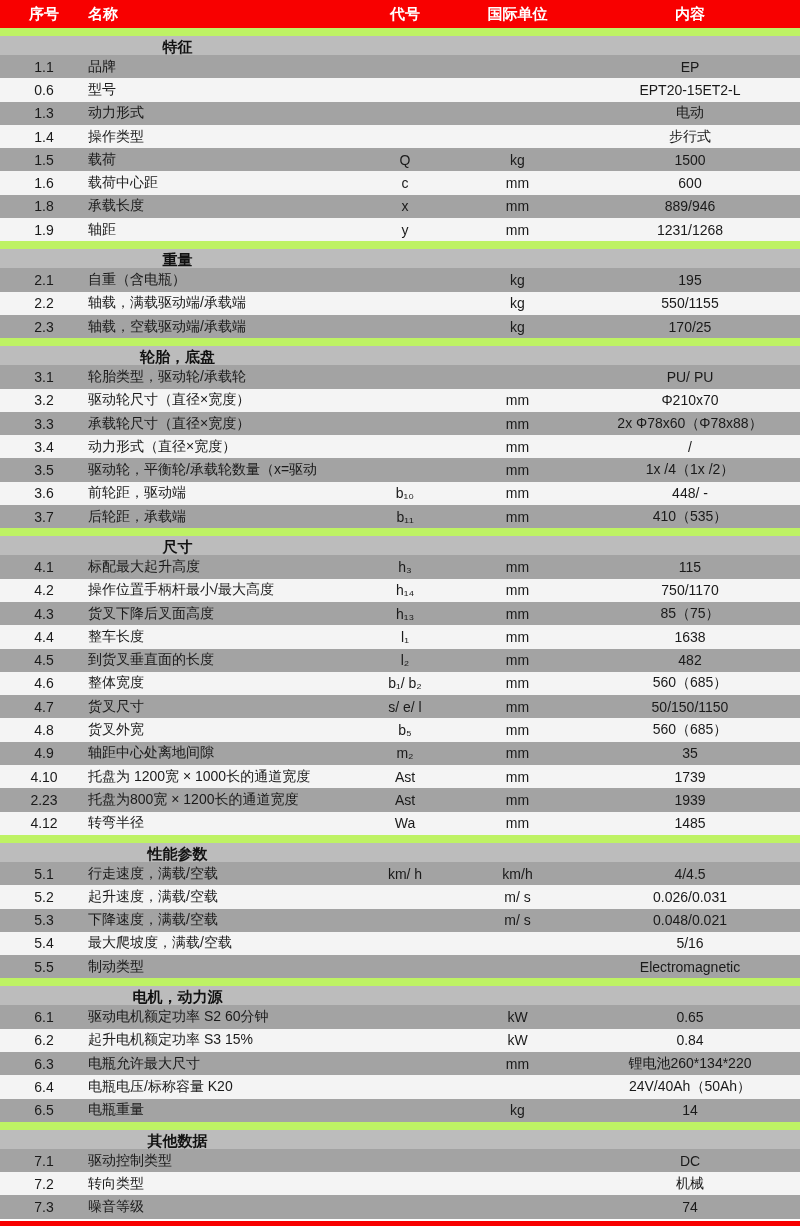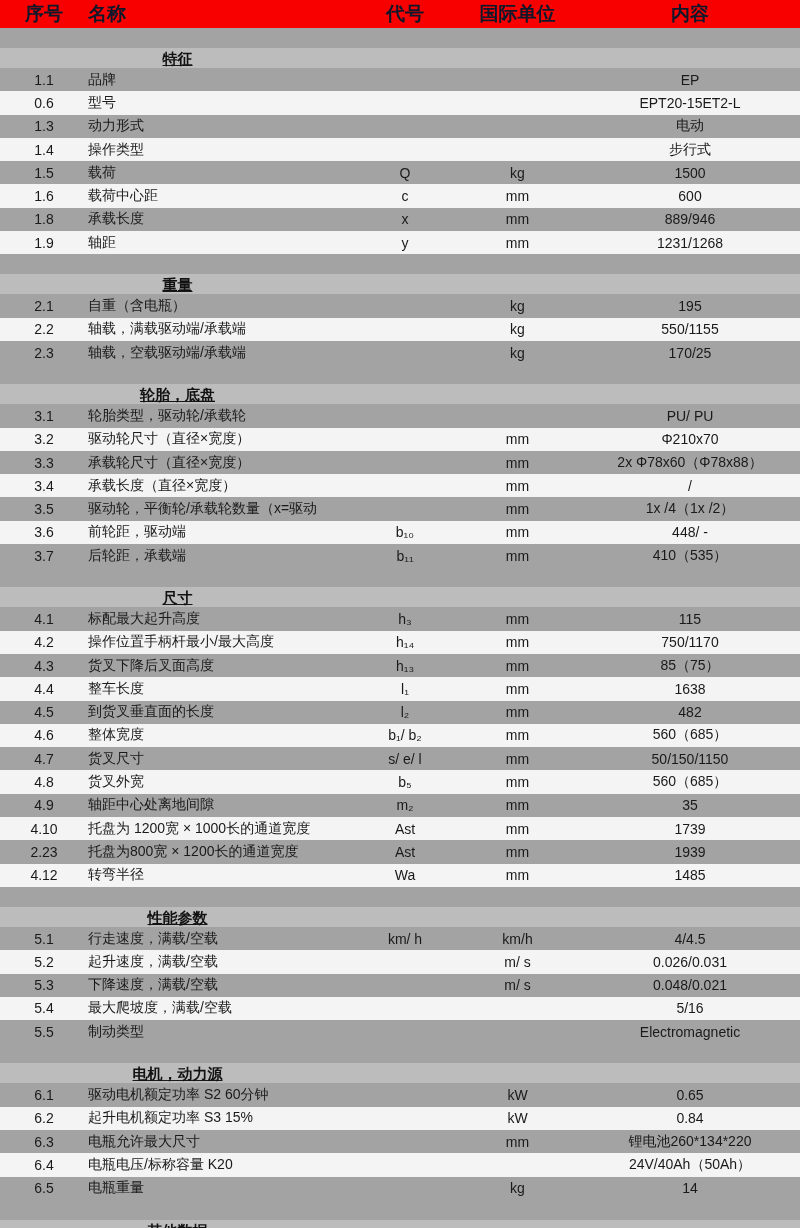--- a/index.html
+++ b/index.html
@@ -20,39 +20,38 @@
   }
   .spec-table { width: 800px; }
 
   
   .thead {
     display: grid;
     grid-template-columns: 88px 267px 100px 125px 1fr;
     height: 28px;
     align-items: center;
     background: var(--red);
-    color: #0f172a;
-    font-size: 19px;
+    color: #ffffff;
+    font-size: 15px;
     font-weight: bold;
   }
 
   
   .cell { overflow: hidden; white-space: nowrap; }
   .c-no    { text-align: center; }
   .c-name  { text-align: left; padding-right: 6px; }
   .c-code  { text-align: center; }
   .c-unit  { text-align: center; }
   .c-value { text-align: center; padding-right: 0; }
 
   
   .section-row {
     height: 27px;
-    padding: 20px 0;
-    background: #a3a3a3;
-    text-decoration: underline;
+    padding: 8px 0;
+    background: #bef264;
   }
   .section-band {
     height: 23px;
     background: var(--gray);
     display: flex;
     align-items: center;
   }
   .section-title {
     width: 355px;
     text-align: center;
@@ -200,21 +199,21 @@
       </div>
       <div class="row">
         <div class="cell c-no">3.3</div>
         <div class="cell c-name">承载轮尺寸（直径×宽度）</div>
         <div class="cell c-code"></div>
         <div class="cell c-unit">mm</div>
         <div class="cell c-value">2x Φ78x60（Φ78x88）</div>
       </div>
       <div class="row alt">
         <div class="cell c-no">3.4</div>
-        <div class="cell c-name">承载长度（直径×宽度）</div>
+        <div class="cell c-name">动力形式（直径×宽度）</div>
         <div class="cell c-code"></div>
         <div class="cell c-unit">mm</div>
         <div class="cell c-value">/</div>
       </div>
       <div class="row">
         <div class="cell c-no">3.5</div>
         <div class="cell c-name">驱动轮，平衡轮/承载轮数量（x=驱动</div>
         <div class="cell c-code"></div>
         <div class="cell c-unit">mm</div>
         <div class="cell c-value">1x /4（1x /2）</div>

